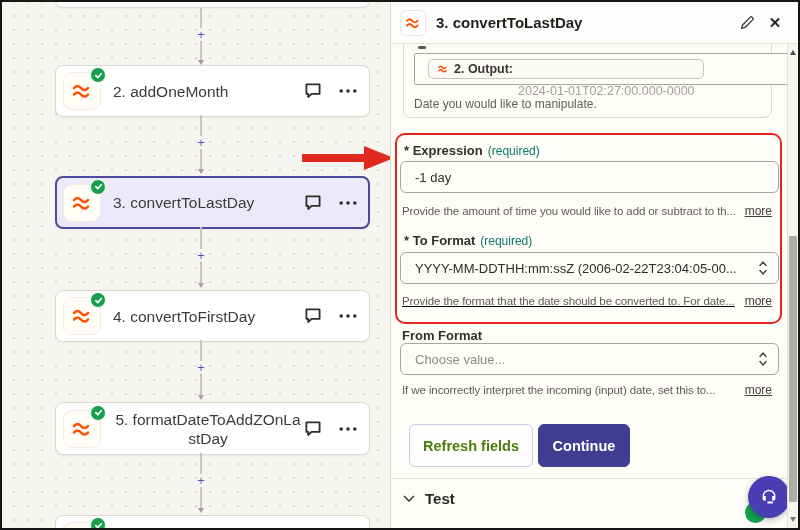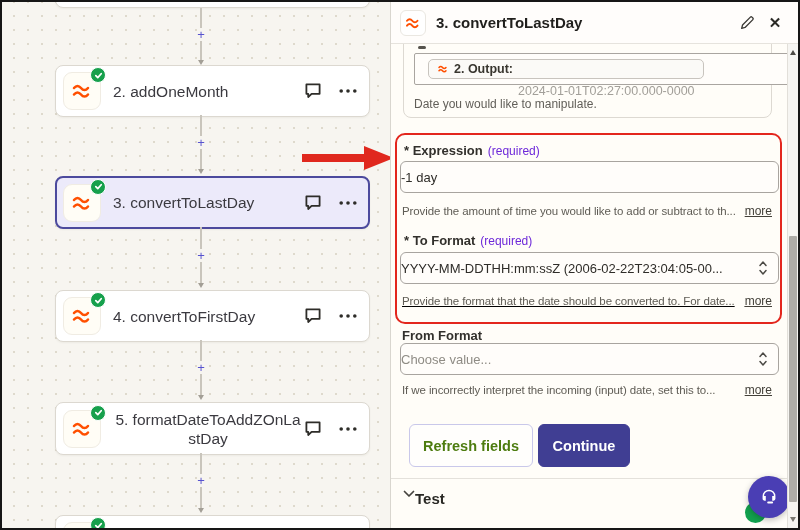--- a/index.html
+++ b/index.html
@@ -97,30 +97,30 @@
   .token-label { font-weight:700; color:#38362f; }
   .token-value { color:#a29f99;margin-top:44px; }
   .field-helper-line { position:absolute; left:23px; top:53px; font-size:12px; color:#615e58; }
 
   .red-rect {
     position:absolute; left:4px; top:89px; width:387px; height:191px;
     border:2.5px solid #e3261d; border-radius:10px; pointer-events:none; z-index:6;
   }
 
   .f-label { position:absolute; font-size:13px; color:#32302c; white-space:nowrap; }
-  .f-label .req { font-size:12px; color:#6d28d9; font-weight:400; margin-left:5px; }
+  .f-label .req { font-size:12px; color:#0f766e; font-weight:400; margin-left:5px; }
   .f-label b { font-weight:700; }
   .lbl-expr { left:13px; top:99px; }
   .lbl-to   { left:13px; top:189px; }
   .lbl-from { left:11px; top:284px; }
 
   .text-input, .select-input {
     position:absolute; left:9px; width:379px; height:32px;
     border:1px solid #a8a49f; border-radius:6px; background:#fffdfa;
-    display:flex; align-items:center; padding:0 0;
+    display:flex; align-items:center; padding:0 14px;
     font-size:13px; color:#2f2d29; white-space:nowrap; overflow:hidden;
   }
   .in-expr { top:117px; }
   .select-input { padding-right:28px; }
   .in-to   { top:208px; }
   .in-from { top:299px; }
   .in-from .ph { color:#8f8c85; }
   .chev-updown { position:absolute; right:10px; top:50%; transform:translateY(-50%); }
 
   .helper-row {
@@ -130,21 +130,21 @@
   .helper-row .txt { font-size:11.5px; color:#5f5c55; letter-spacing:-.1px; white-space:nowrap; overflow:hidden; }
   .helper-row .more { font-size:12px; color:#434039; text-decoration:underline; flex:0 0 auto; cursor:pointer; }
   .hr1 { top:160px; } .hr2 { top:250px;text-decoration:underline; } .hr3 { top:339px; }
 
   .btn { position:absolute; top:380px; height:43px; border-radius:6px; font-size:14.5px; font-weight:700;
          display:flex; align-items:center; justify-content:center; cursor:pointer; font-family:"Liberation Sans",sans-serif; }
   .btn-refresh { left:18px; width:124px; background:#fffefc; border:1px solid #c9c8ea; color:#4d7c0f; }
   .btn-continue { left:147px; width:92px; background:#403e93; border:1px solid #403e93; color:#ffffff; }
 
   .section-divider { position:absolute; left:0; right:11px; top:434px; border-top:1px solid #e4e1db; }
-  .test-row { position:absolute; left:12px; top:446px; display:flex; align-items:flex-start; cursor:pointer; }
+  .test-row { position:absolute; left:12px; top:446px; display:flex; align-items:center; gap:10px; cursor:pointer; }
   .test-label { font-size:15px; font-weight:700; color:#2a2925; }
 
   .chat-widget { position:absolute; left:357px; top:432px; width:42px; height:42px; z-index:3; }
   .chat-dot { position:absolute; left:-3px; top:26px; width:21px; height:21px; border-radius:50%; background:#12a14e; }
   .chat-circle { position:absolute; inset:0; border-radius:50%; background:#4a3eb4;
                  display:flex; align-items:center; justify-content:center; box-shadow:0 2px 6px rgba(0,0,0,.25); }
 
   .scrollbar { position:absolute; right:0; top:0; bottom:0; width:11px; background:#f6f5f2; border-left:1px solid #e2dfd9; z-index:8; }
   .sb-up, .sb-down { position:absolute; left:2px; width:0; height:0; border-left:3.5px solid transparent; border-right:3.5px solid transparent; }
   .sb-up { top:6px; border-bottom:5px solid #4c4a45; }

